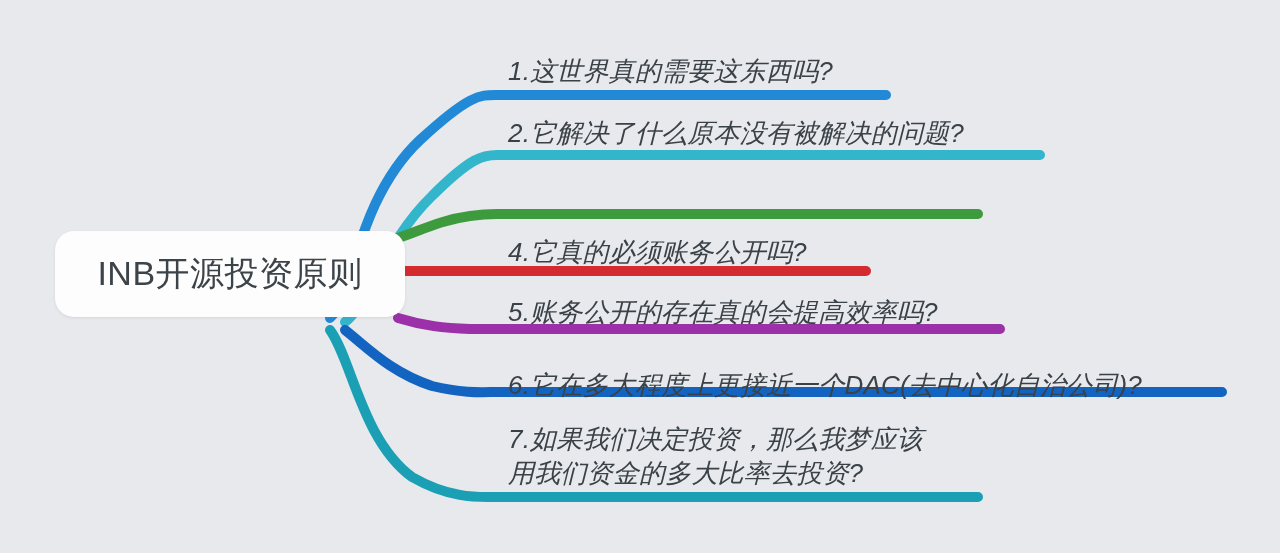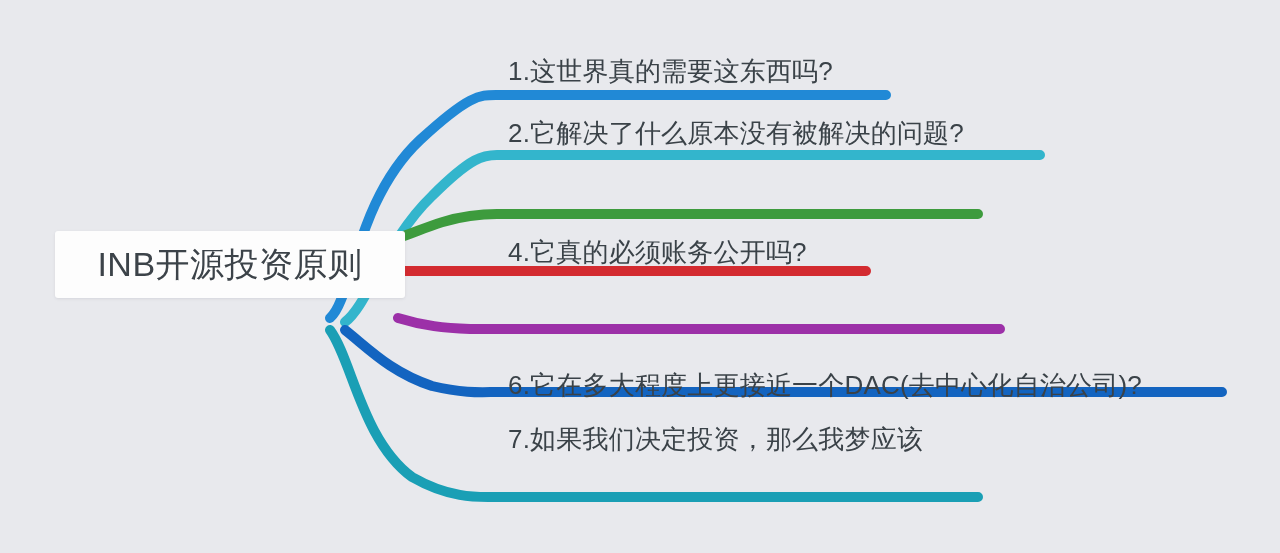--- a/index.html
+++ b/index.html
@@ -24,23 +24,23 @@
     left: 0;
     top: 0;
     width: 1280px;
     height: 553px;
   }
   .root-node {
     position: absolute;
     left: 55px;
     top: 231px;
     width: 350px;
-    height: 67px;
+    height: 86px;
     background: #fdfdfd;
-    border-radius: 3px;
+    border-radius: 19px;
     box-shadow: 0 1px 3px rgba(90,95,110,0.13);
     display: flex;
     align-items: center;
     justify-content: center;
     z-index: 3;
   }
   .root-label {
     font-size: 34px;
     color: #3c4349;
     letter-spacing: 0.5px;
@@ -48,20 +48,21 @@
     font-weight: 400;
   }
   .branch-label {
     position: absolute;
     color: #3a4248;
     font-size: 26px;
     line-height: 34px;
     white-space: nowrap;
     z-index: 2;
     letter-spacing: 0.2px;
+    font-style: italic;
   }
   .branch-label .l2 {
     display: block;
   }
 </style>
 </head>
 <body>
 
 <div id="mindmap">
 
@@ -99,22 +100,26 @@
 
   <div class="branch-label" style="left:508px; top:116px;text-align:center;">
     <span>2.它解决了什么原本没有被解决的问题?</span>
   </div>
 
 
   <div class="branch-label" style="left:508px; top:235px;">
     <span>4.它真的必须账务公开吗?</span>
   </div>
 
+  <div class="branch-label" style="left:508px; top:295px;">
+    <span>5.账务公开的存在真的会提高效率吗?</span>
+  </div>
 
   <div class="branch-label" style="left:508px; top:368px;">
     <span>6.它在多大程度上更接近一个DAC(去中心化自治公司)?</span>
   </div>
 
   <div class="branch-label" style="left:508px; top:422px;">
     <span>7.如果我们决定投资，那么我梦应该</span>
+    <span class="l2">用我们资金的多大比率去投资?</span>
   </div>
 
 </div>
 
 </body></html>

